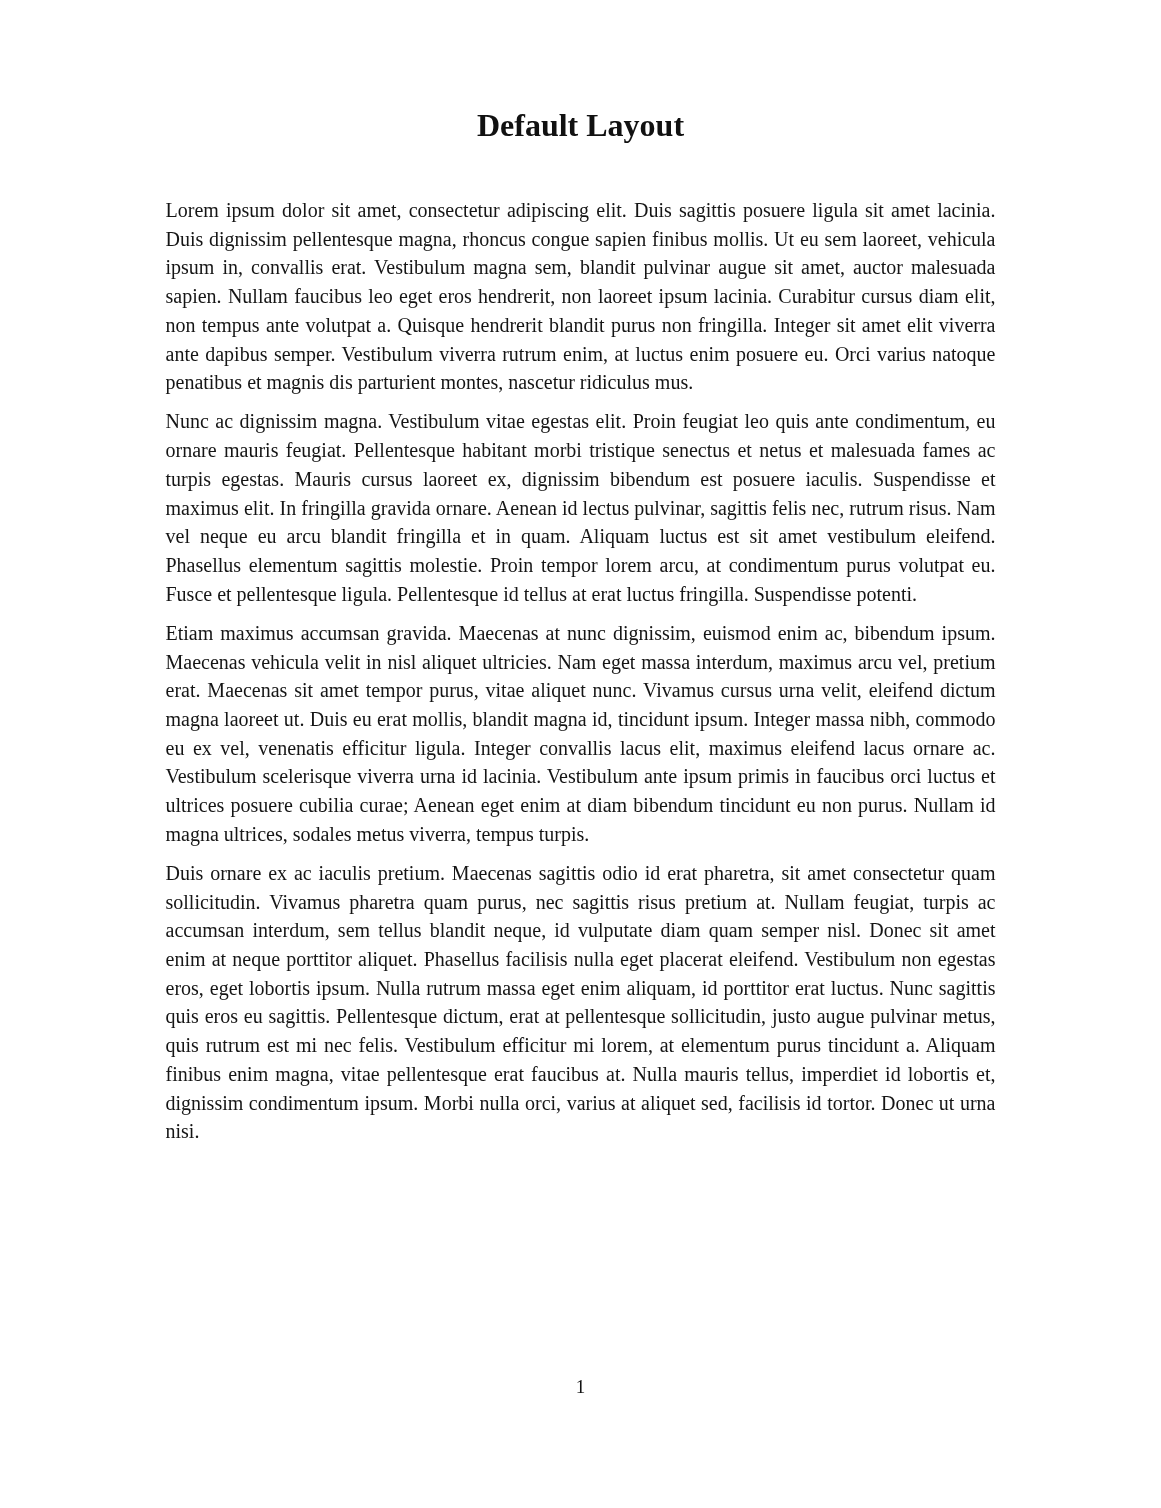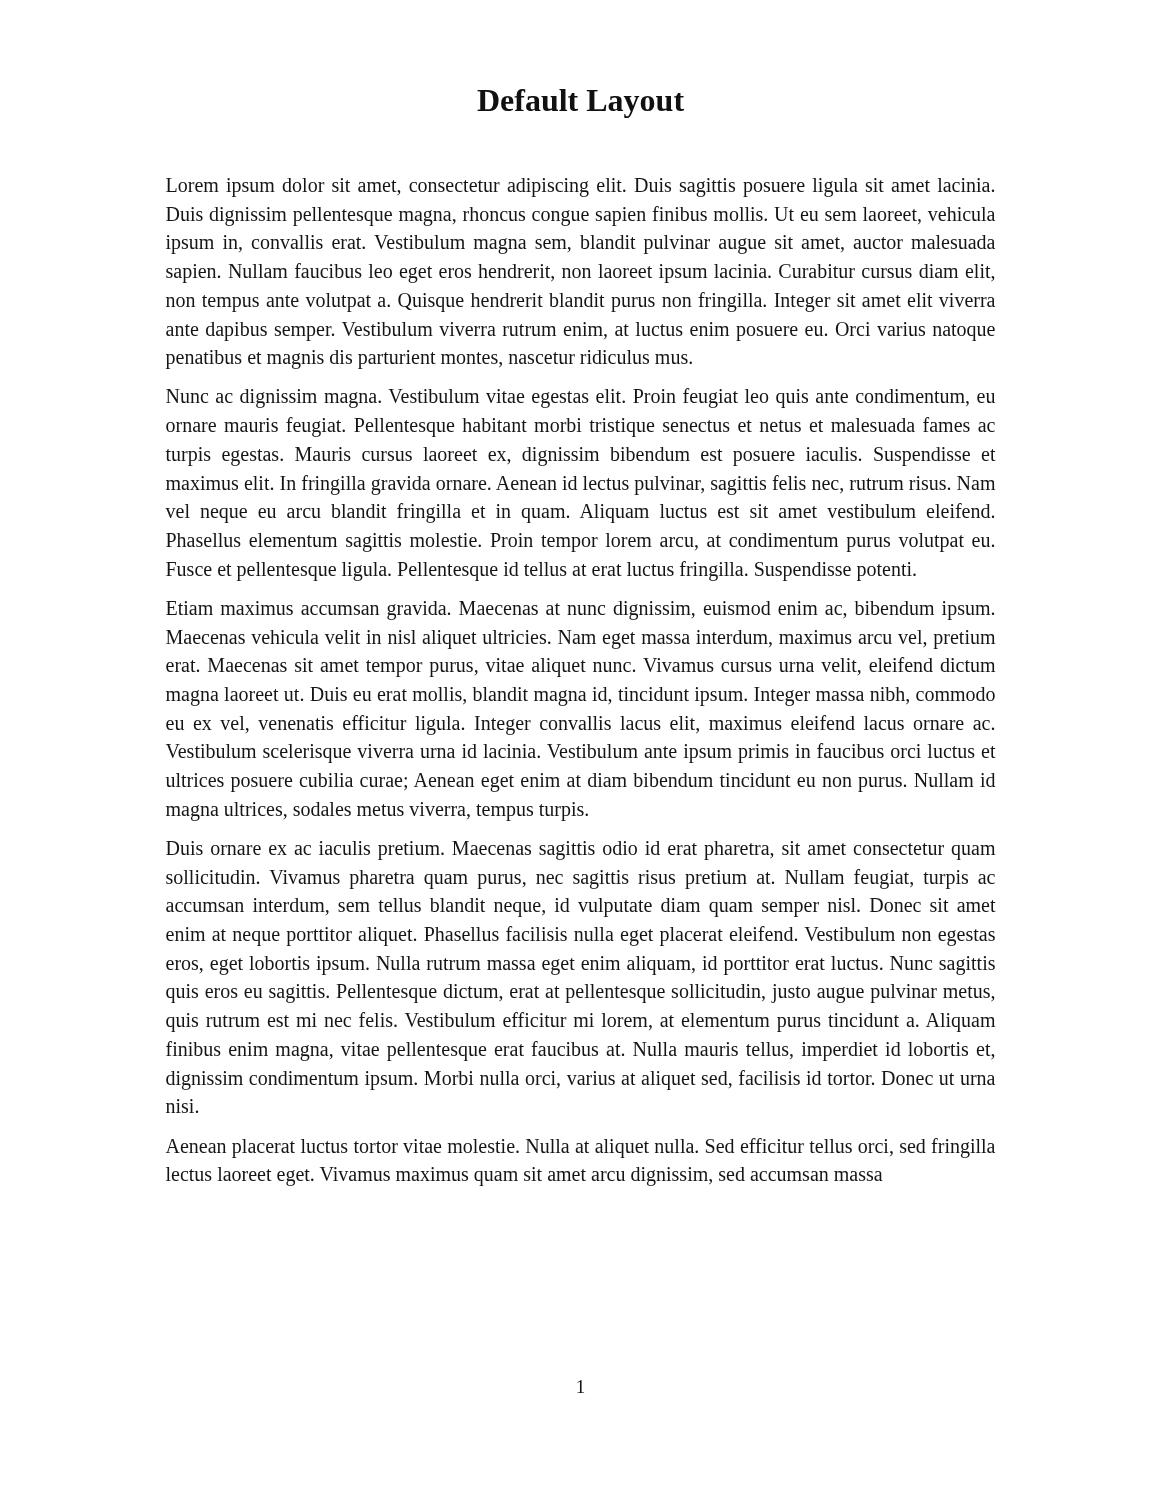--- a/index.html
+++ b/index.html
@@ -15,21 +15,21 @@
     overflow: hidden;
   }
   .page {
     position: relative;
     width: 1161px;
     height: 1508px;
     background: #ffffff;
   }
   .doc-title {
     margin: 0;
-    padding-top: 82px;
+    padding-top: 107px;
     text-align: center;
     font-size: 32px;
     font-weight: 700;
     color: #111111;
   }
   .doc-body {
     width: 830px;
     margin: 52px auto 0 auto;
     font-size: 20px;
     line-height: 28.7px;
@@ -56,20 +56,19 @@
 
 <div class="page">
 
   <h1 class="doc-title">Default Layout</h1>
 
   <div class="doc-body">
     <p>Lorem ipsum dolor sit amet, consectetur adipiscing elit. Duis sagittis posuere ligula sit amet lacinia. Duis dignissim pellentesque magna, rhoncus congue sapien finibus mollis. Ut eu sem laoreet, vehicula ipsum in, convallis erat. Vestibulum magna sem, blandit pulvinar augue sit amet, auctor malesuada sapien. Nullam faucibus leo eget eros hendrerit, non laoreet ipsum lacinia. Curabitur cursus diam elit, non tempus ante volutpat a. Quisque hendrerit blandit purus non fringilla. Integer sit amet elit viverra ante dapibus semper. Vestibulum viverra rutrum enim, at luctus enim posuere eu. Orci varius natoque penatibus et magnis dis parturient montes, nascetur ridiculus mus.</p>
     <p>Nunc ac dignissim magna. Vestibulum vitae egestas elit. Proin feugiat leo quis ante condimentum, eu ornare mauris feugiat. Pellentesque habitant morbi tristique senectus et netus et malesuada fames ac turpis egestas. Mauris cursus laoreet ex, dignissim bibendum est posuere iaculis. Suspendisse et maximus elit. In fringilla gravida ornare. Aenean id lectus pulvinar, sagittis felis nec, rutrum risus. Nam vel neque eu arcu blandit fringilla et in quam. Aliquam luctus est sit amet vestibulum eleifend. Phasellus elementum sagittis molestie. Proin tempor lorem arcu, at condimentum purus volutpat eu. Fusce et pellentesque ligula. Pellentesque id tellus at erat luctus fringilla. Suspendisse potenti.</p>
     <p>Etiam maximus accumsan gravida. Maecenas at nunc dignissim, euismod enim ac, bibendum ipsum. Maecenas vehicula velit in nisl aliquet ultricies. Nam eget massa interdum, maximus arcu vel, pretium erat. Maecenas sit amet tempor purus, vitae aliquet nunc. Vivamus cursus urna velit, eleifend dictum magna laoreet ut. Duis eu erat mollis, blandit magna id, tincidunt ipsum. Integer massa nibh, commodo eu ex vel, venenatis efficitur ligula. Integer convallis lacus elit, maximus eleifend lacus ornare ac. Vestibulum scelerisque viverra urna id lacinia. Vestibulum ante ipsum primis in faucibus orci luctus et ultrices posuere cubilia curae; Aenean eget enim at diam bibendum tincidunt eu non purus. Nullam id magna ultrices, sodales metus viverra, tempus turpis.</p>
     <p>Duis ornare ex ac iaculis pretium. Maecenas sagittis odio id erat pharetra, sit amet consectetur quam sollicitudin. Vivamus pharetra quam purus, nec sagittis risus pretium at. Nullam feugiat, turpis ac accumsan interdum, sem tellus blandit neque, id vulputate diam quam semper nisl. Donec sit amet enim at neque porttitor aliquet. Phasellus facilisis nulla eget placerat eleifend. Vestibulum non egestas eros, eget lobortis ipsum. Nulla rutrum massa eget enim aliquam, id porttitor erat luctus. Nunc sagittis quis eros eu sagittis. Pellentesque dictum, erat at pellentesque sollicitudin, justo augue pulvinar metus, quis rutrum est mi nec felis. Vestibulum efficitur mi lorem, at elementum purus tincidunt a. Aliquam finibus enim magna, vitae pellentesque erat faucibus at. Nulla mauris tellus, imperdiet id lobortis et, dignissim condimentum ipsum. Morbi nulla orci, varius at aliquet sed, facilisis id tortor. Donec ut urna nisi.</p>
-    <p>Aenean placerat luctus tortor vitae molestie. Nulla at aliquet nulla. Sed efficitur tellus orci, sed fringilla lectus laoreet eget. Vivamus maximus quam sit amet arcu dignissim, sed accumsan massa</p>
   </div>
 
   <div class="page-footer">
     <span>1</span>
   </div>
 
 </div>
 
 </body></html>

